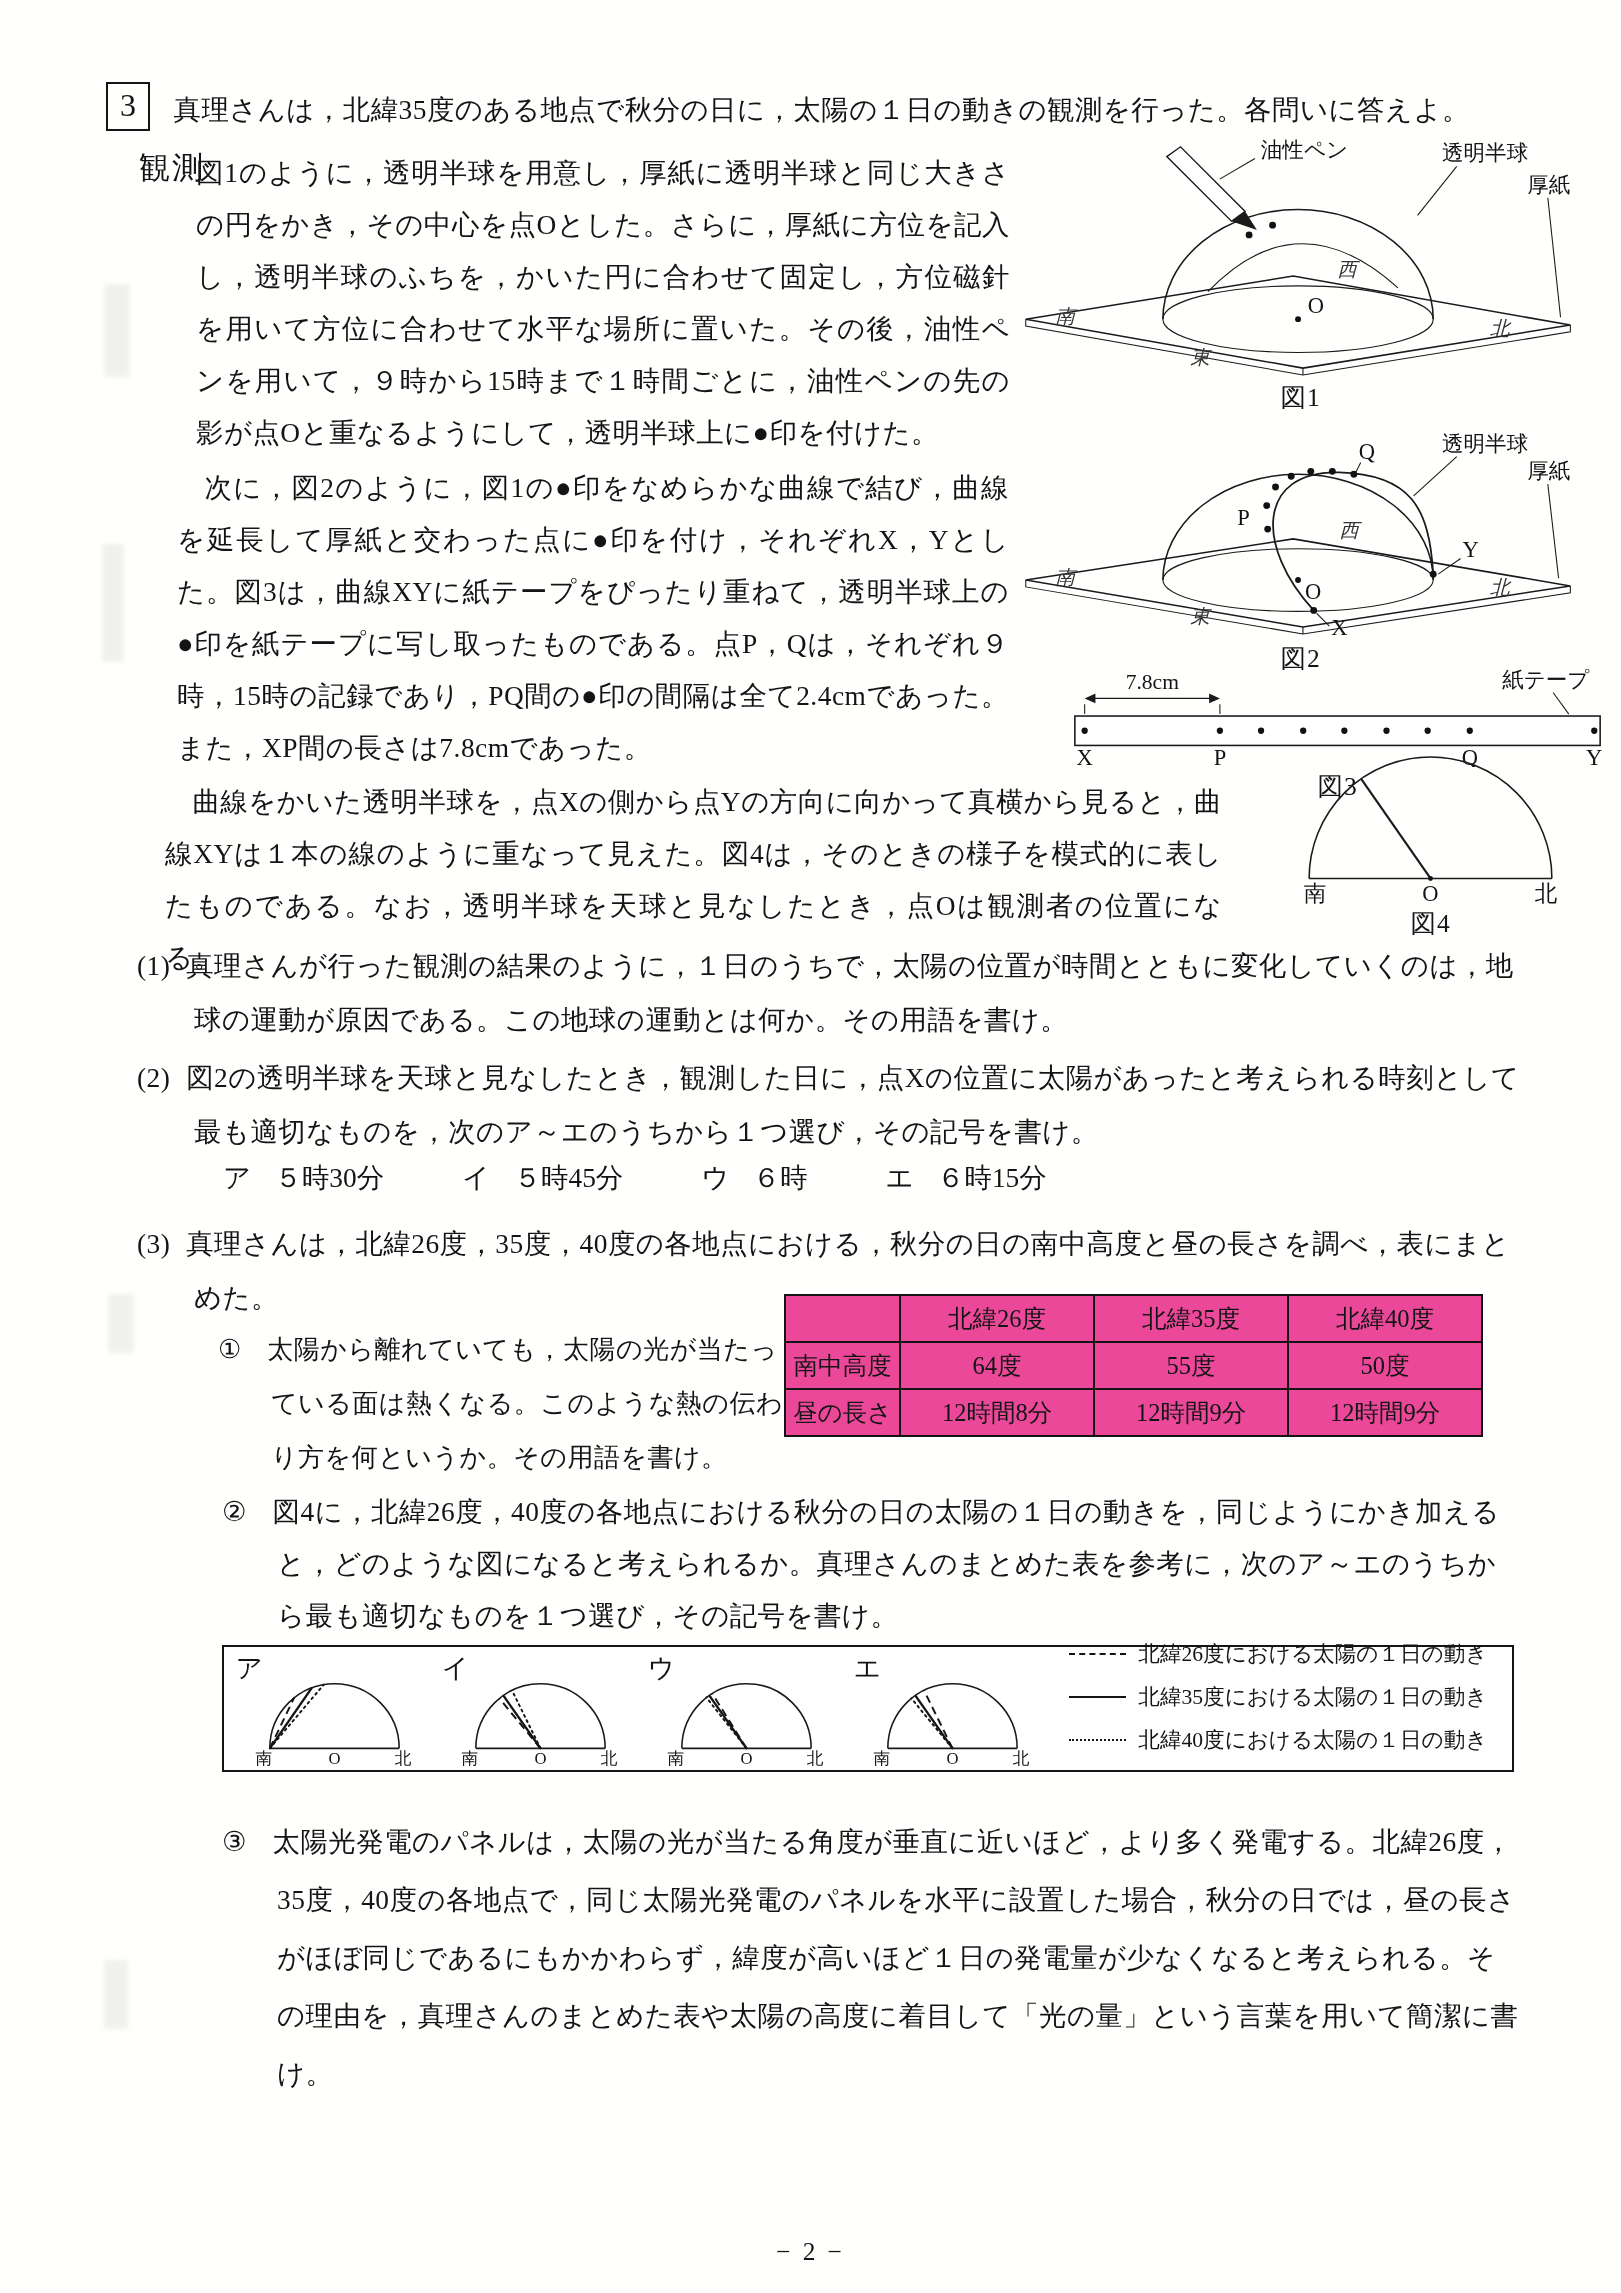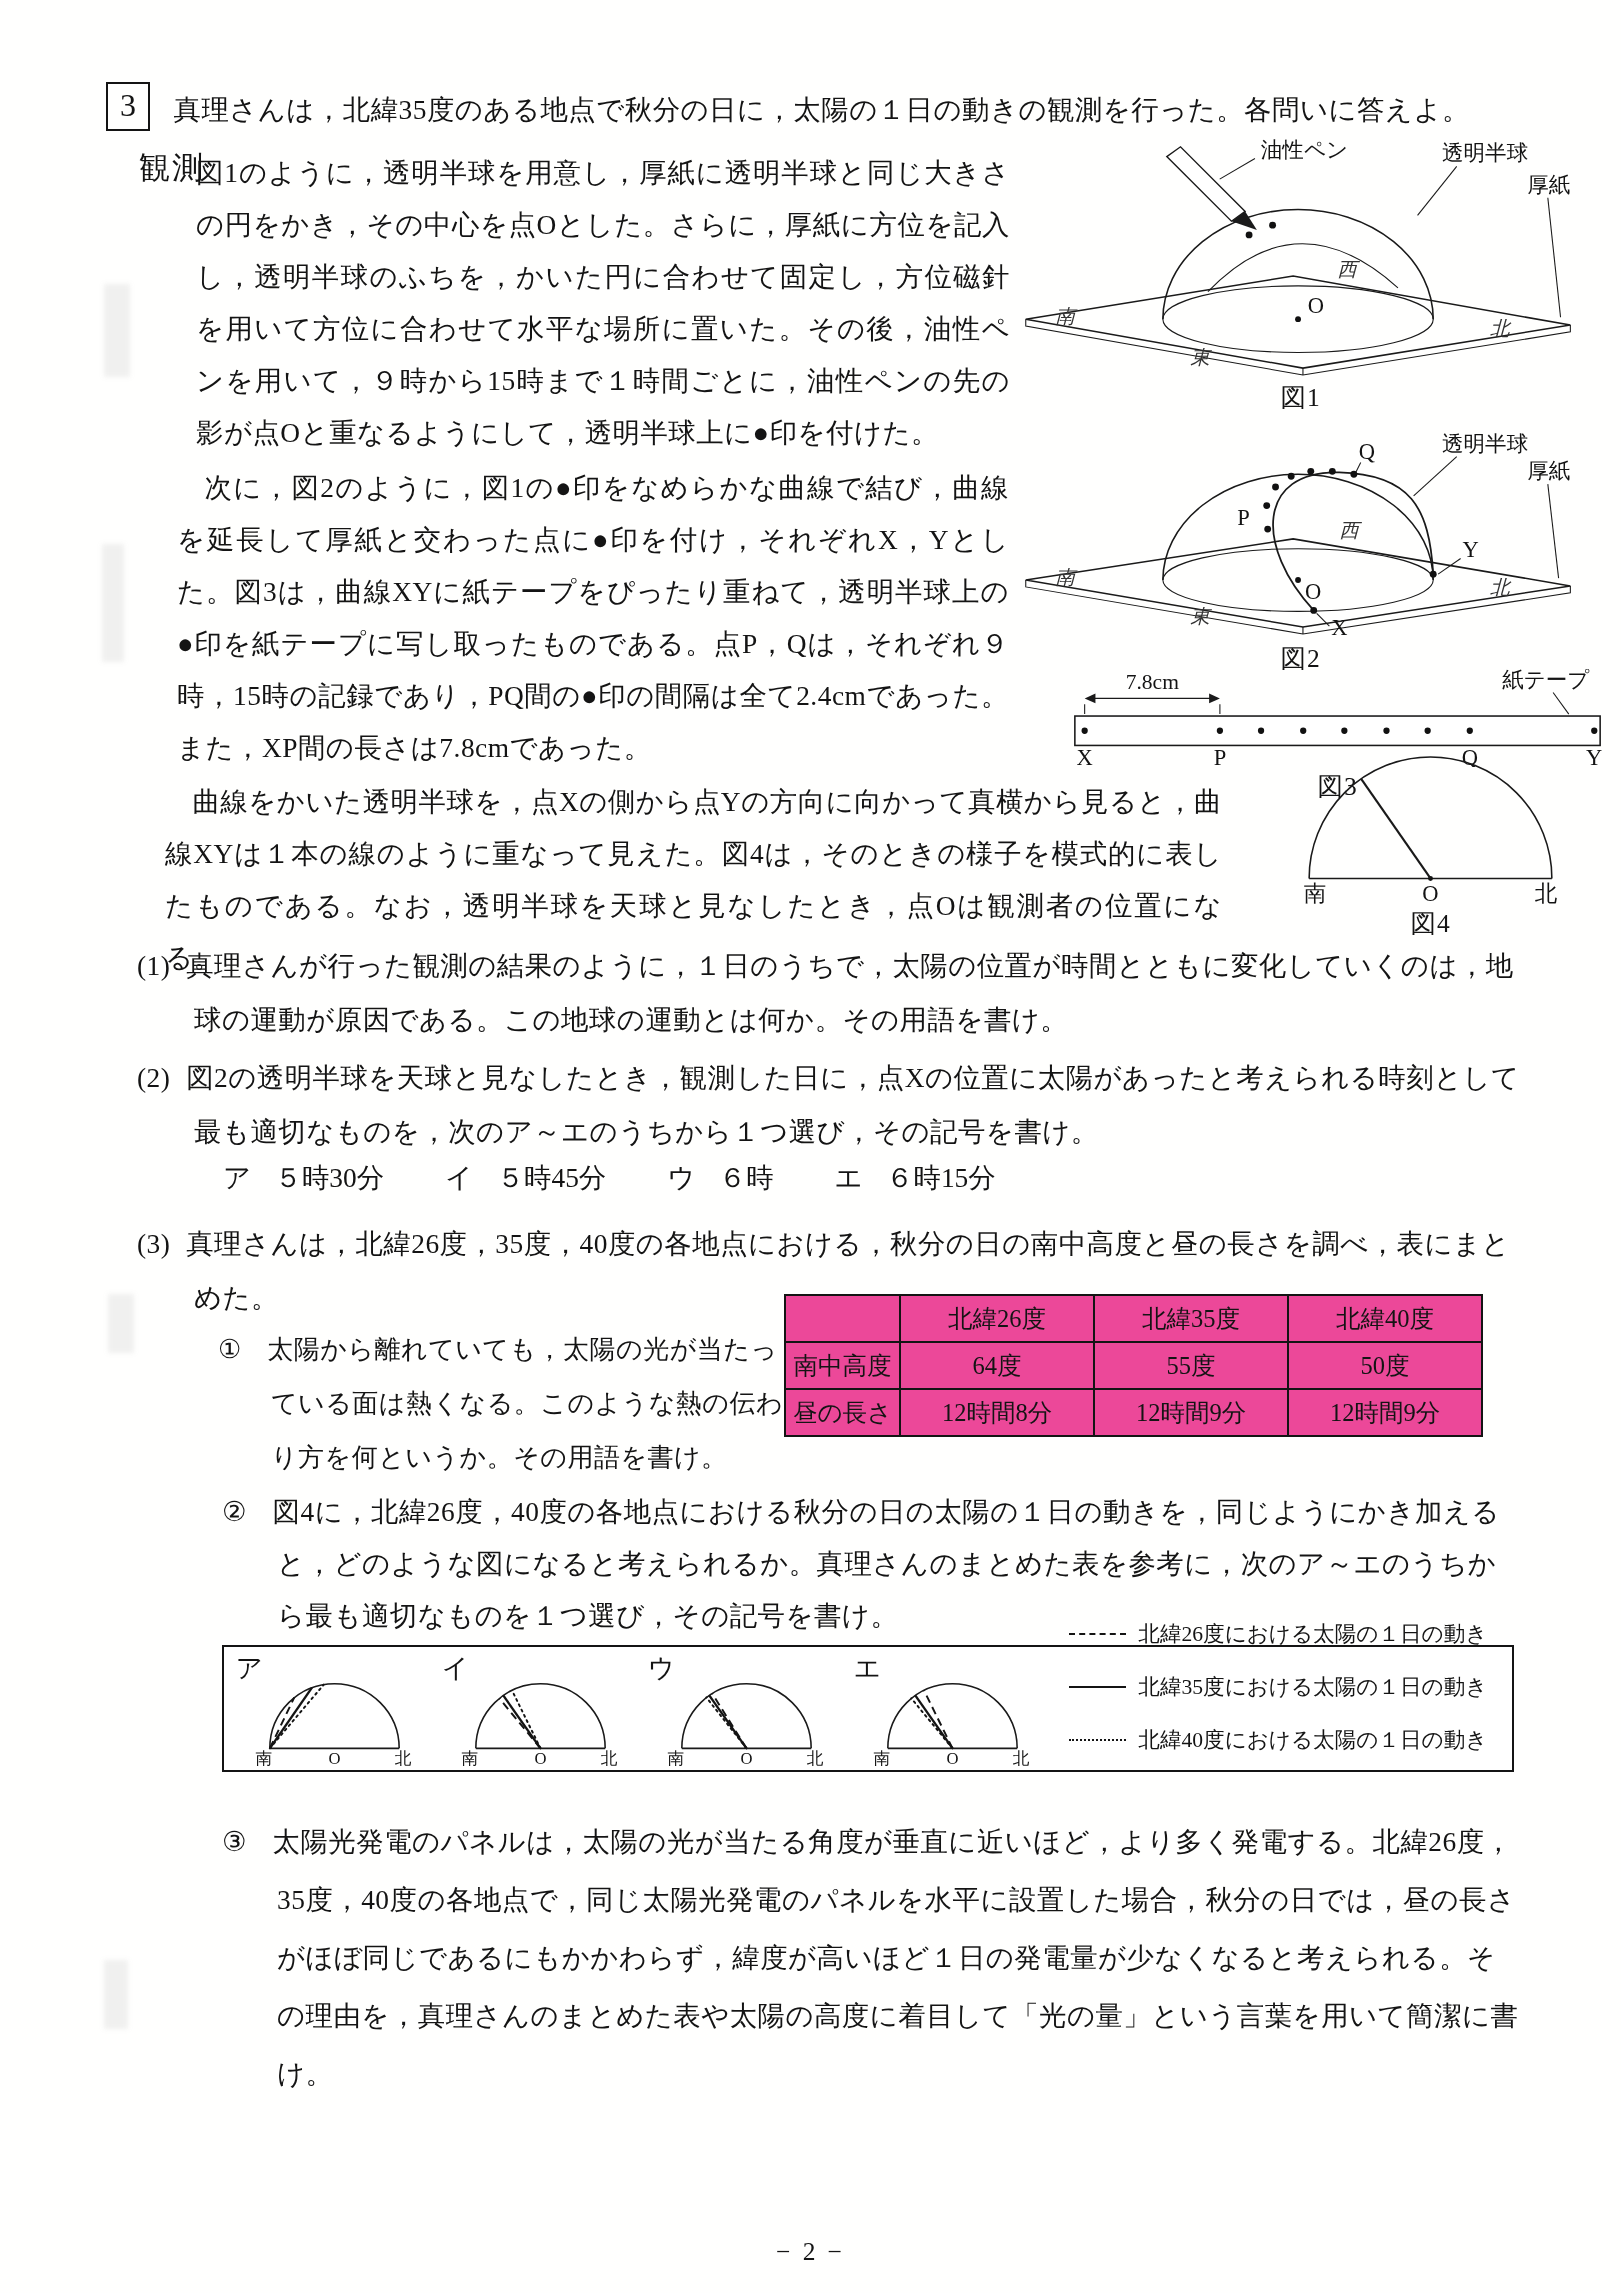--- a/index.html
+++ b/index.html
@@ -53,21 +53,21 @@
   .flabel { font-size:22px; fill:#141414; font-family:"Liberation Serif","DejaVu Serif",serif; }
   .dirlabel { font-size:20px; fill:#333; font-family:"Liberation Serif","DejaVu Serif",serif; }
   .ptlabel { font-size:23px; fill:#141414; font-family:"Liberation Serif","DejaVu Serif",serif; }
 
   .question { position:absolute; font-size:27.4px; letter-spacing:0.5px; }
   .hang { padding-left:57px; text-indent:-57px; }
   .qmark { margin-right:15.7px; }
   .submark { margin-right:25.5px; }
   .q1  { left:137px; top:939px;  width:1384px; line-height:54px; }
   .q2  { left:137px; top:1051px; width:1384px; line-height:54px; }
-  .choices-row { position:absolute; left:223px; top:1160px; font-size:27.4px; display:flex; gap:61px; }
+  .choices-row { position:absolute; left:223px; top:1160px; font-size:27.4px; display:flex; gap:78px; }
   .choice .ck { margin-right:23.5px; }
   .q3  { left:137px; top:1217px; width:1384px; line-height:54px; }
   .sub1 { left:218px; top:1323px; width:578px; font-size:26px; line-height:54px; padding-left:53px; text-indent:-53px; }
   .sub2 { left:222px; top:1486px; width:1298px; line-height:52px; padding-left:55px; text-indent:-55px; }
   .sub3 { left:222px; top:1813px; width:1300px; line-height:58px; padding-left:55px; text-indent:-55px; }
 
   table.latTable { position:absolute; left:784px; top:1294px; border-collapse:collapse; font-size:24.5px; }
   .latTable th, .latTable td {
     border:2.2px solid #141414; text-align:center; font-weight:normal;
     height:47px; vertical-align:middle; background:#ec4899;
@@ -77,21 +77,21 @@
 
   .optbox {
     position:absolute; left:222px; top:1645px; width:1292px; height:127px;
     border:2.2px solid #141414; display:flex; align-items:flex-end;
     padding:3.9px 7.8px 2px 7.8px; background:#fff;
   }
   .optcell { position:relative; width:206px; height:118px; flex:0 0 auto; }
   .optcell .kana { position:absolute; top:0; left:3.9px; font-size:26.5px; }
   .optcell svg { position:absolute; bottom:2px; left:19.6px; }
   .axlabel { font-size:17px; fill:#141414; font-family:"Liberation Serif","DejaVu Serif",serif; }
-  .legend { margin-left:13.7px; display:flex; flex-direction:column; gap:24px; padding-bottom:13.7px; }
+  .legend { margin-left:13.7px; display:flex; flex-direction:column; gap:14px; padding-bottom:13.7px; }
   .legrow { display:flex; align-items:center; gap:11.8px; font-size:21.6px; white-space:nowrap; }
   .ls { width:57px; height:0; flex:0 0 auto; }
   .ls.dashed { border-top:2.5px dashed #141414; }
   .ls.solid  { border-top:2.9px solid  #141414; }
   .ls.dotted { border-top:2.5px dotted #141414; }
 
   .footer { position:absolute; left:0; top:2237px; width:100%; text-align:center; font-size:25.5px; letter-spacing:2.9px; }
 </style>
 </head>
 <body>

